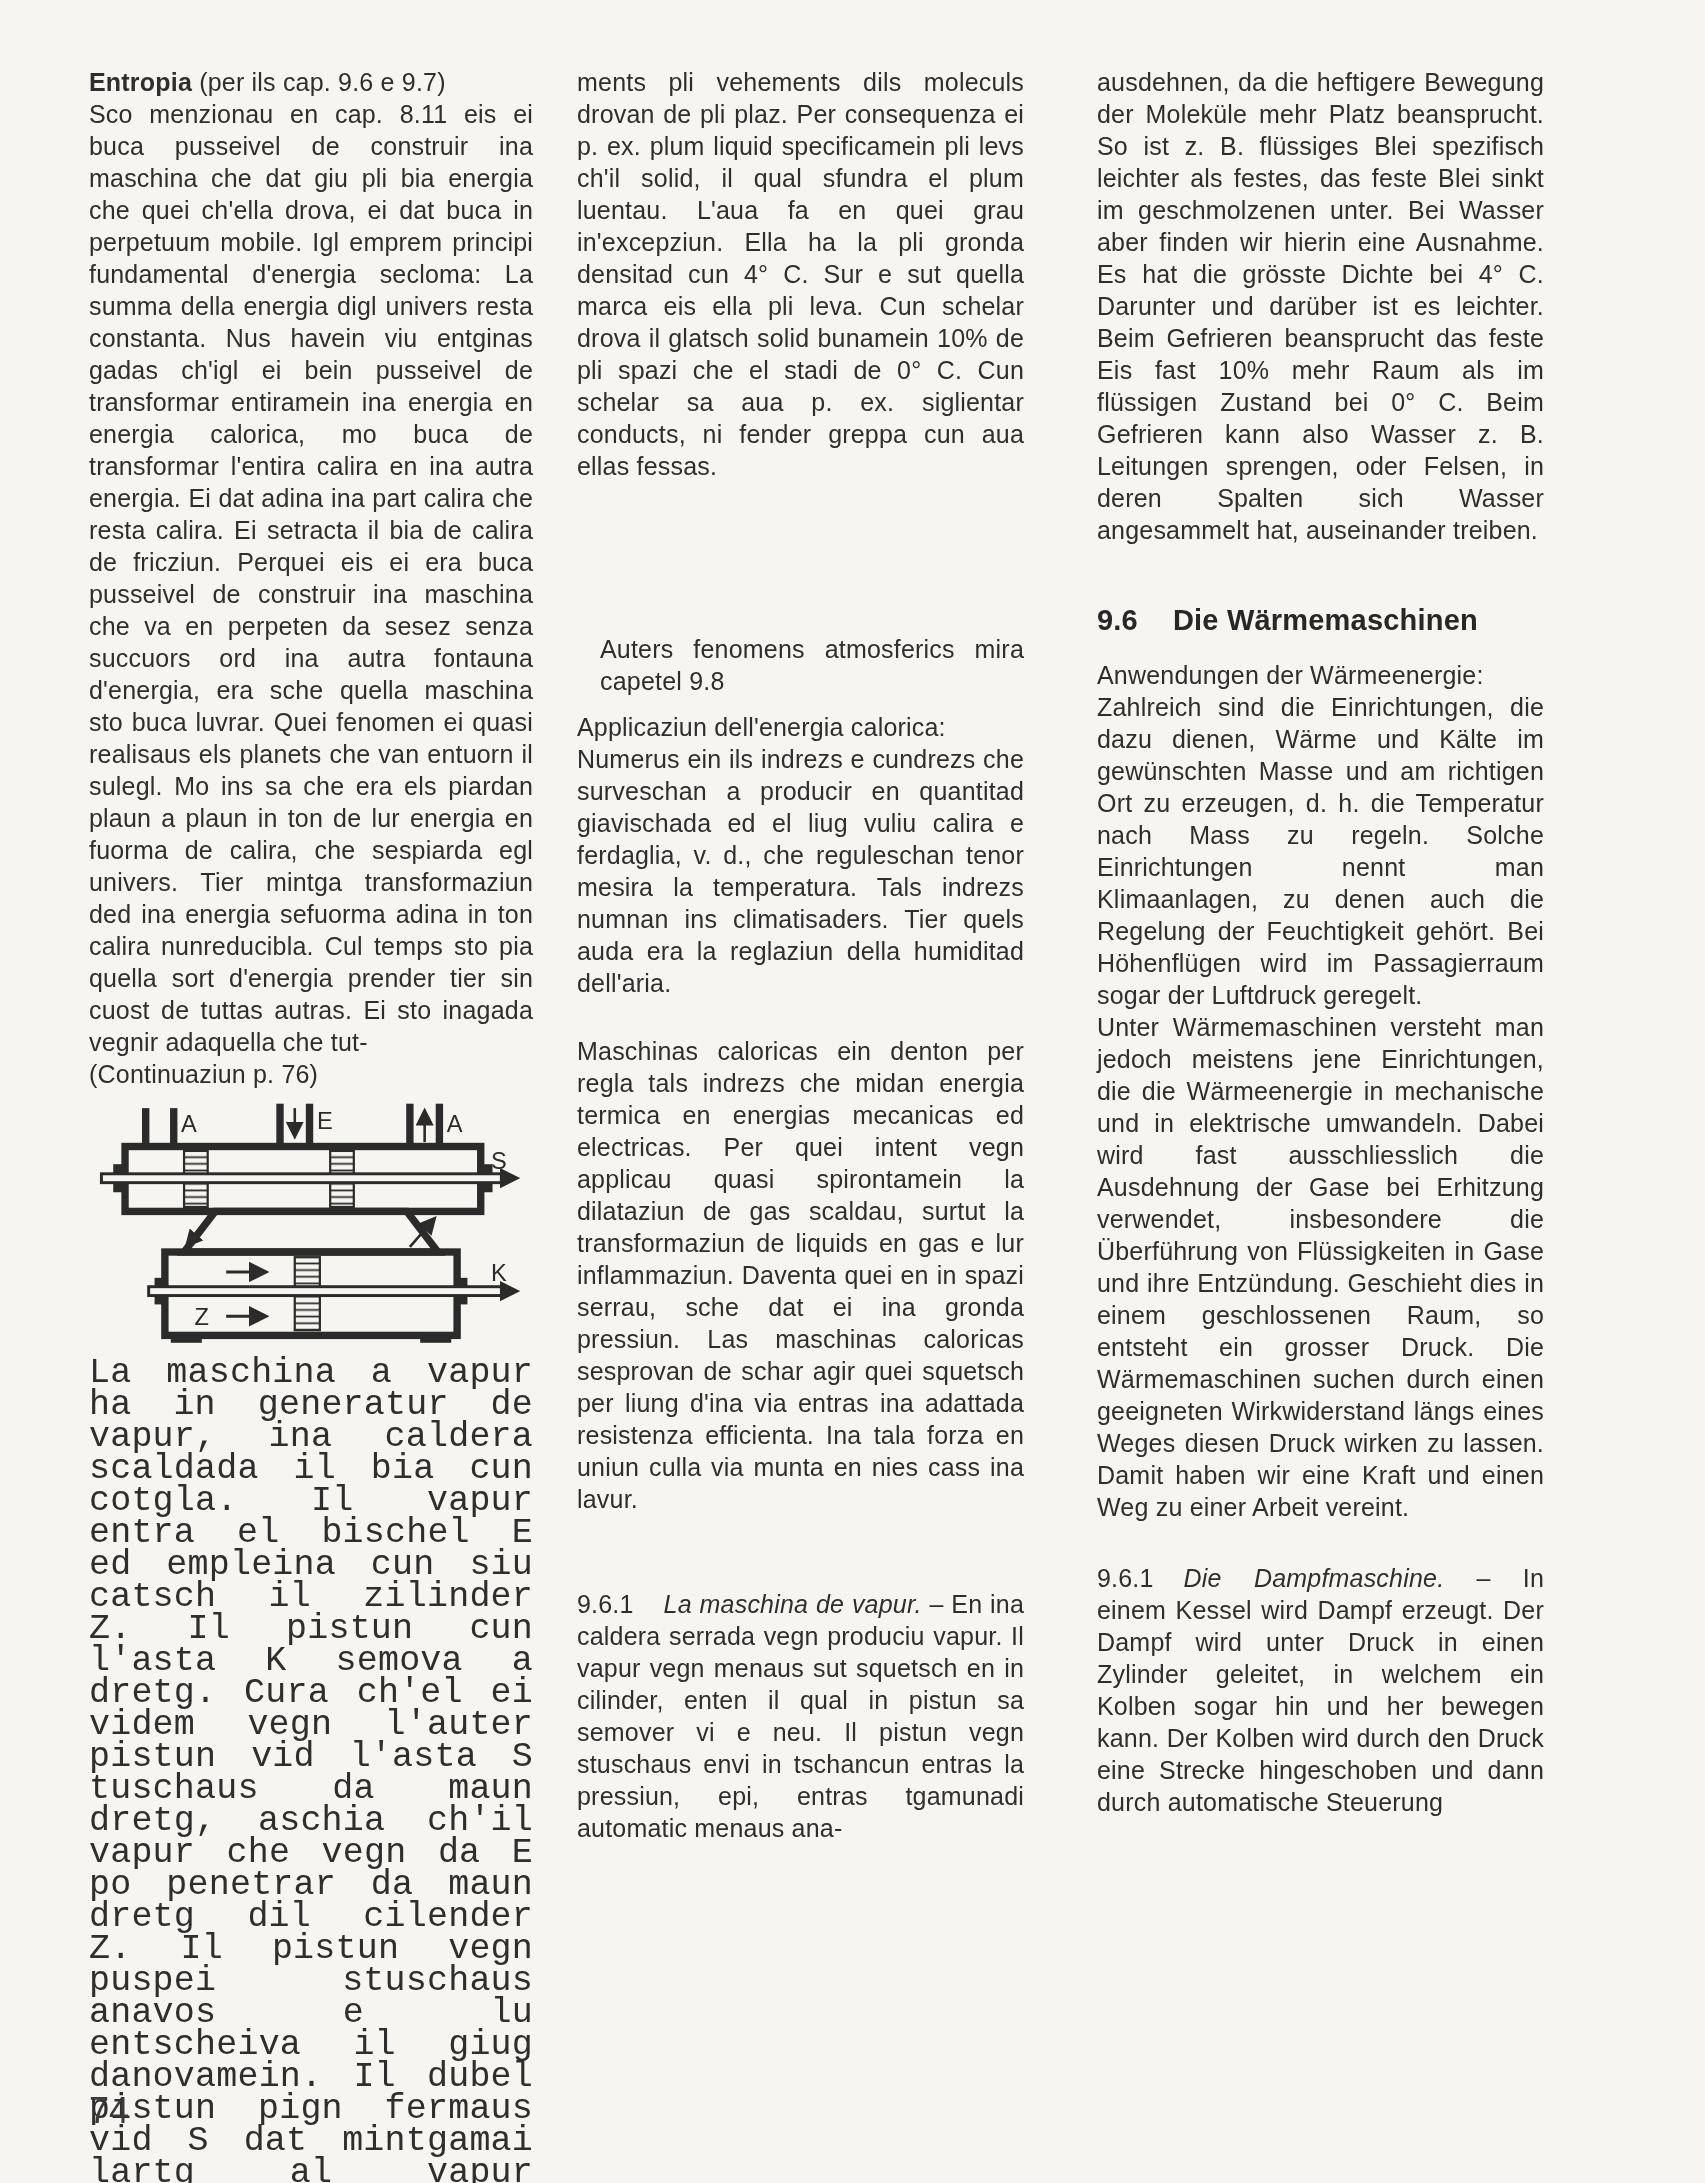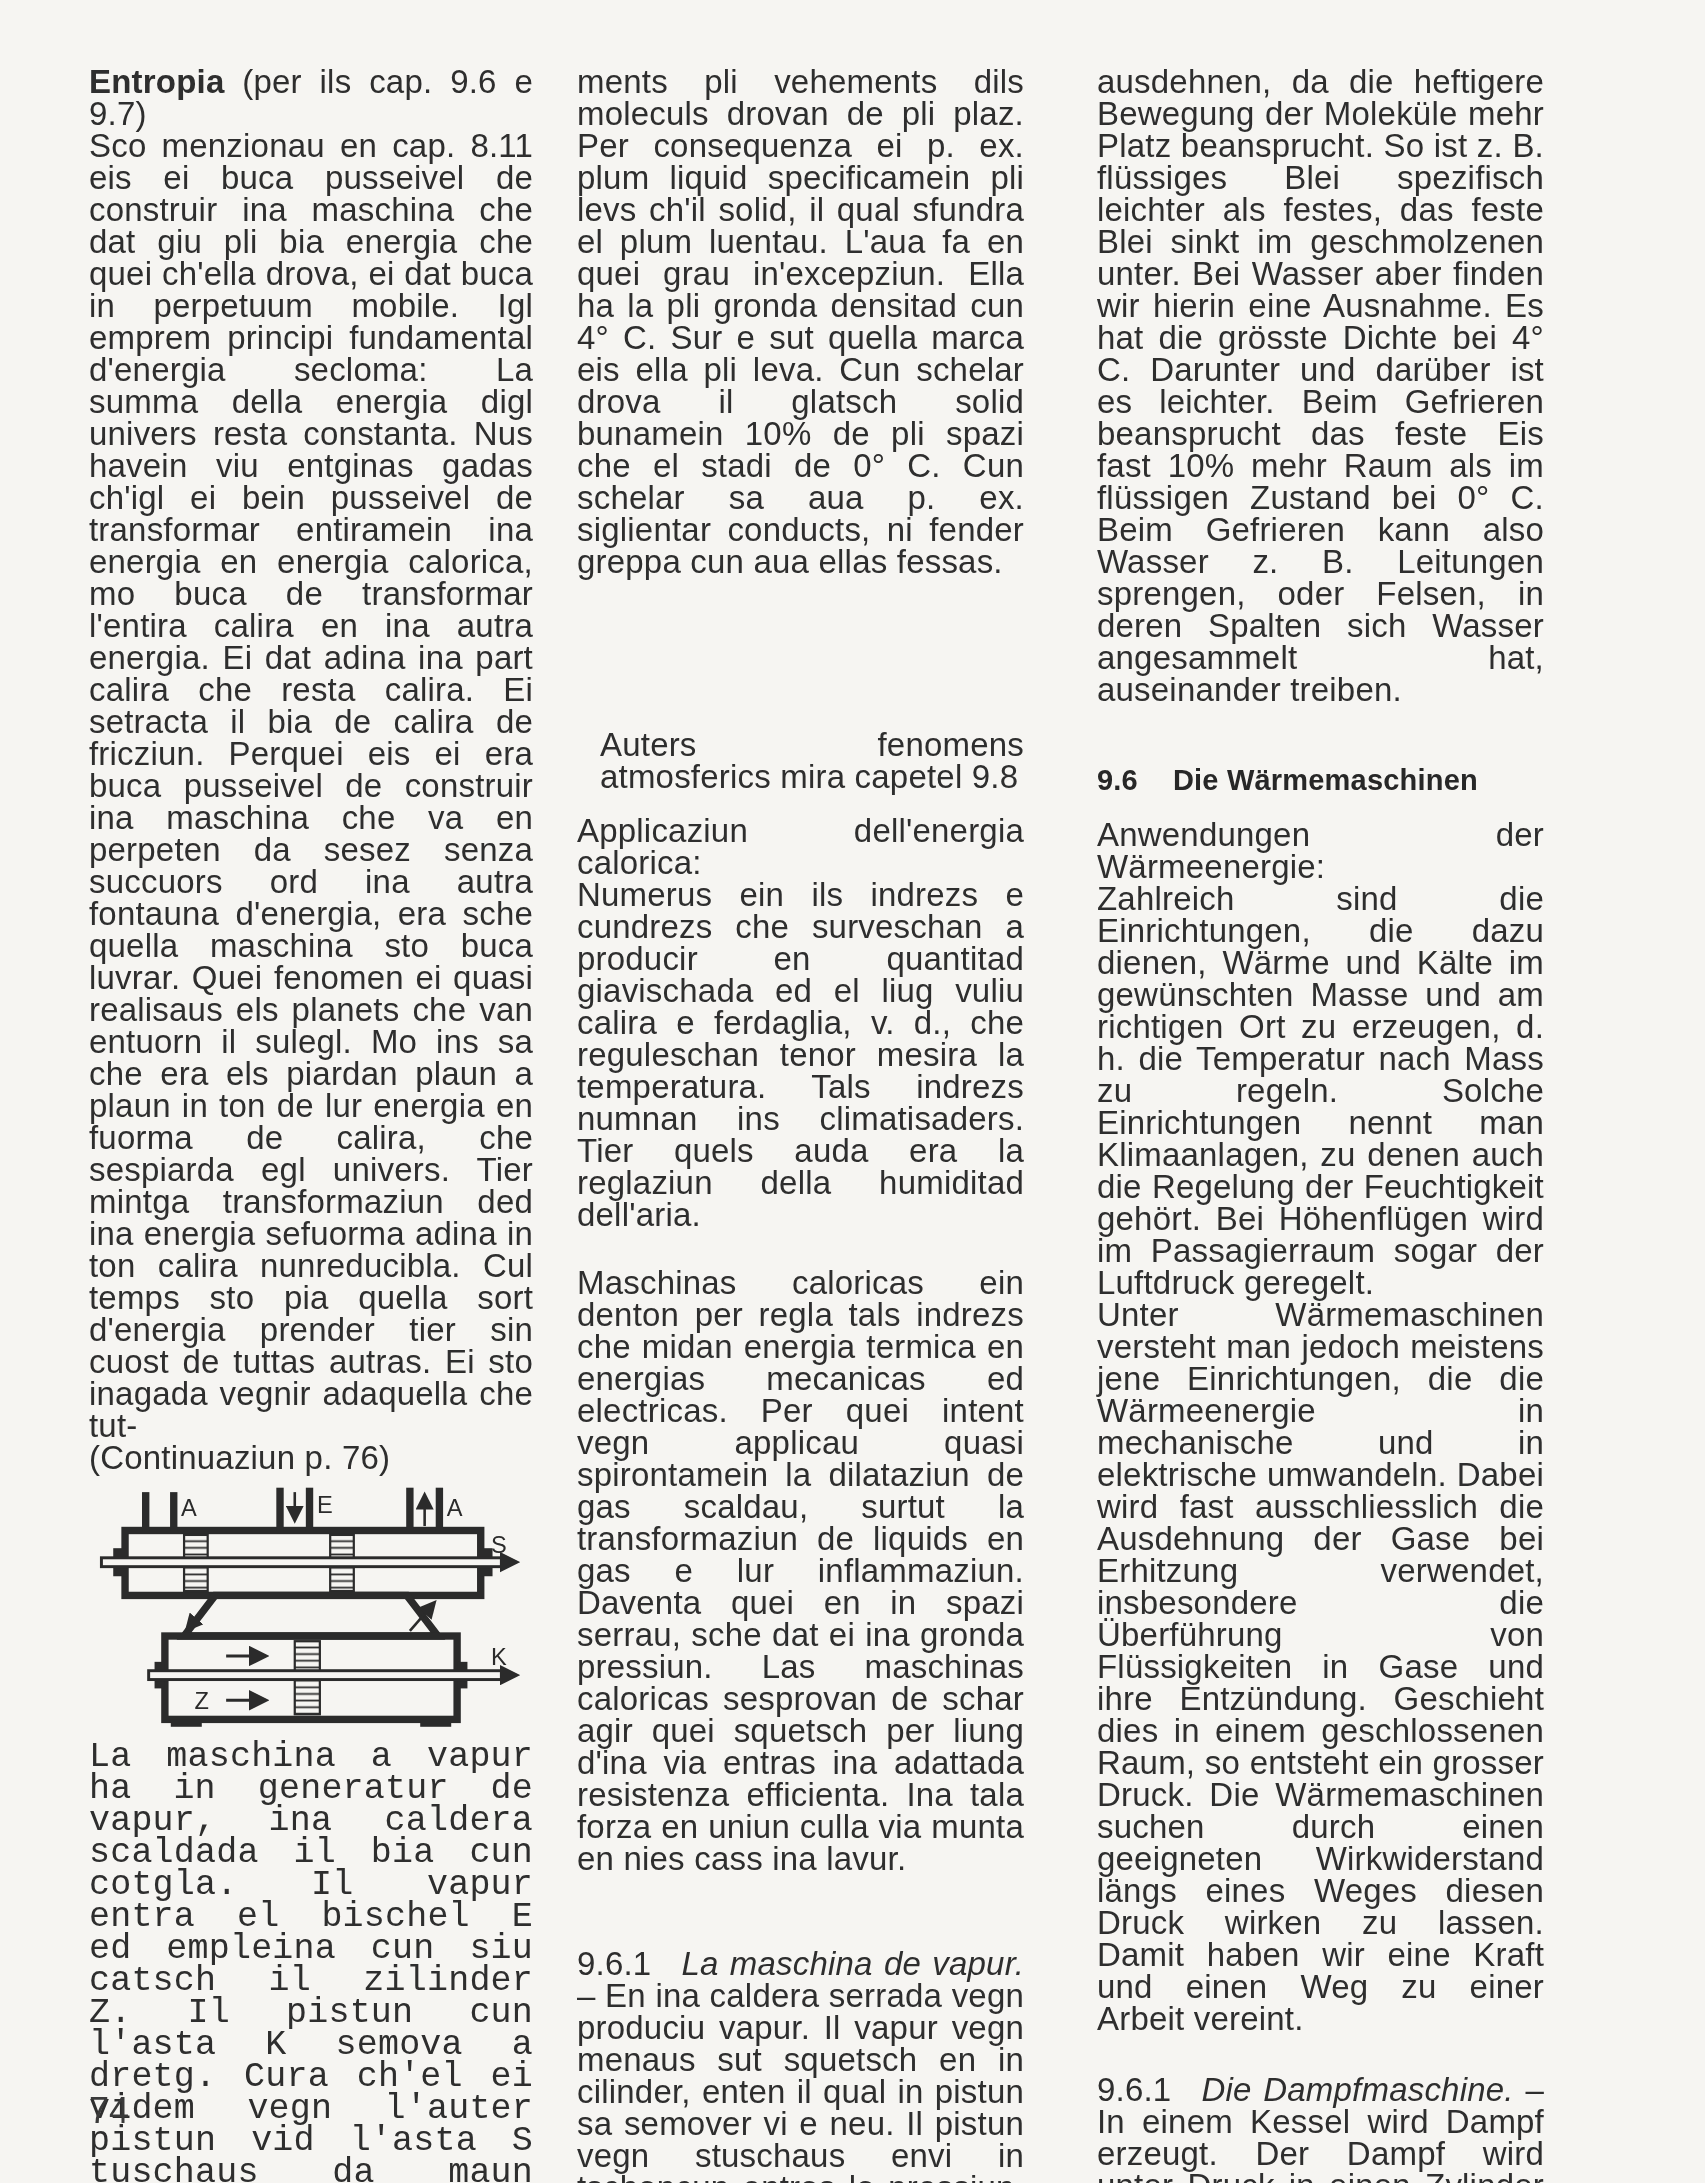--- a/index.html
+++ b/index.html
@@ -19,21 +19,21 @@
   .col {
     position: absolute;
     top: 66px;
   }
   .col-left   { left: 89px;  width: 444px; }
   .col-middle { left: 577px;  width: 447px; }
   .col-right  { left: 1097px; width: 447px; }
 
   .col p {
     margin: 0;
-    font-size: 33px;
+    font-size: 25px;
     line-height: 32px;
     text-align: justify;
     letter-spacing: 0.2px;
   }
   p.lead b { font-weight: bold; }
   p.prewrap { white-space: pre-line; }
 
   p.heading {
     font-weight: bold;
     font-size: 29px;
@@ -139,21 +139,21 @@
     </div>
 
     <div class="caption">
       <p>La maschina a vapur ha in generatur de vapur, ina caldera scaldada il bia cun cotgla. Il vapur entra el bischel E ed empleina cun siu catsch il zilinder Z. Il pistun cun l'asta K semova a dretg. Cura ch'el ei videm vegn l'auter pistun vid l'asta S tuschaus da maun dretg, aschia ch'il vapur che vegn da E po penetrar da maun dretg dil cilender Z. Il pistun vegn puspei stuschaus anavos e lu entscheiva il giug danovamein. Il dubel pistun pign fermaus vid S dat mintgamai lartg al vapur duvraus, per ch'el sappi sortir dal bischel A.</p>
     </div>
   </div>
 
   <div class="col col-middle">
     <p>ments pli vehements dils moleculs drovan de pli plaz. Per consequenza ei p. ex. plum liquid specificamein pli levs ch'il solid, il qual sfundra el plum luentau. L'aua fa en quei grau in'excepziun. Ella ha la pli gronda densitad cun 4° C. Sur e sut quella marca eis ella pli leva. Cun schelar drova il glatsch solid bunamein 10% de pli spazi che el stadi de 0° C. Cun schelar sa aua p. ex. siglientar conducts, ni fender greppa cun aua ellas fessas.</p>
     <p style="margin-top:151px;margin-left:23px;">Auters fenomens atmosferics mira capetel 9.8</p>
-    <p class="prewrap" style="margin-top:22px;">Applicaziun dell'energia calorica:
+    <p class="prewrap" style="margin-top:14px;">Applicaziun dell'energia calorica:
 Numerus ein ils indrezs e cundrezs che surveschan a producir en quantitad giavischada ed el liug vuliu calira e ferdaglia, v. d., che reguleschan tenor mesira la temperatura. Tals indrezs numnan ins climatisaders. Tier quels auda era la reglaziun della humiditad dell'aria.</p>
     <p style="margin-top:36px;">Maschinas caloricas ein denton per regla tals indrezs che midan energia termica en energias mecanicas ed electricas. Per quei intent vegn applicau quasi spirontamein la dilataziun de gas scaldau, surtut la transformaziun de liquids en gas e lur inflammaziun. Daventa quei en in spazi serrau, sche dat ei ina gronda pressiun. Las maschinas caloricas sesprovan de schar agir quei squetsch per liung d'ina via entras ina adattada resistenza efficienta. Ina tala forza en uniun culla via munta en nies cass ina lavur.</p>
     <p class="section-para" style="margin-top:73px;"><span class="snum">9.6.1</span><span class="stitle">La maschina de vapur.</span><span> – En ina caldera serrada vegn produciu vapur. Il vapur vegn menaus sut squetsch en in cilinder, enten il qual in pistun sa semover vi e neu. Il pistun vegn stuschaus envi in tschancun entras la pressiun, epi, entras tgamunadi automatic menaus ana-</span></p>
   </div>
 
   <div class="col col-right">
     <p>ausdehnen, da die heftigere Bewegung der Moleküle mehr Platz beansprucht. So ist z. B. flüssiges Blei spezifisch leichter als festes, das feste Blei sinkt im geschmolzenen unter. Bei Wasser aber finden wir hierin eine Ausnahme. Es hat die grösste Dichte bei 4° C. Darunter und darüber ist es leichter. Beim Gefrieren beansprucht das feste Eis fast 10% mehr Raum als im flüssigen Zustand bei 0° C. Beim Gefrieren kann also Wasser z. B. Leitungen sprengen, oder Felsen, in deren Spalten sich Wasser angesammelt hat, auseinander treiben.</p>
     <p class="heading" style="margin-top:56px;"><span class="hnum">9.6</span><span class="htitle">Die Wärmemaschinen</span></p>
     <p class="prewrap" style="margin-top:19.6px;">Anwendungen der Wärmeenergie:
 Zahlreich sind die Einrichtungen, die dazu dienen, Wärme und Kälte im gewünschten Masse und am richtigen Ort zu erzeugen, d. h. die Temperatur nach Mass zu regeln. Solche Einrichtungen nennt man Klimaanlagen, zu denen auch die Regelung der Feuchtigkeit gehört. Bei Höhenflügen wird im Passagierraum sogar der Luftdruck geregelt.</p>

